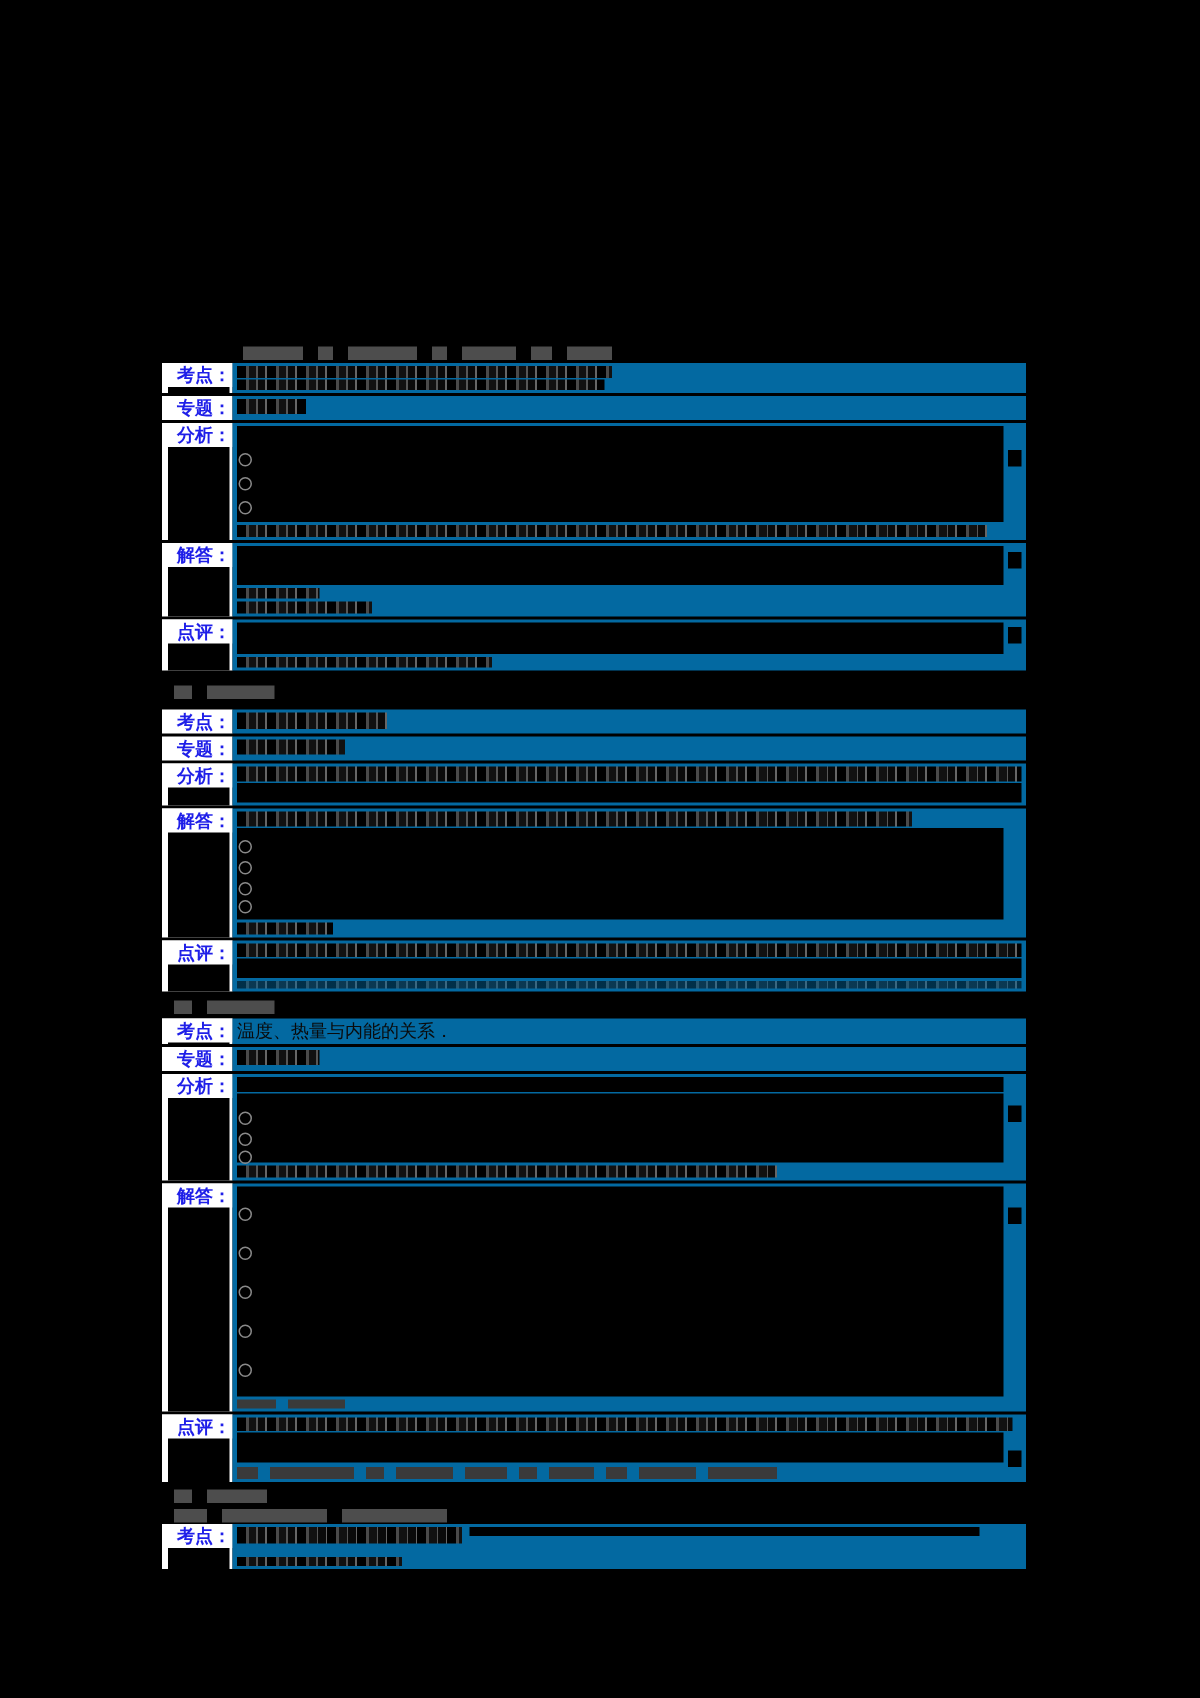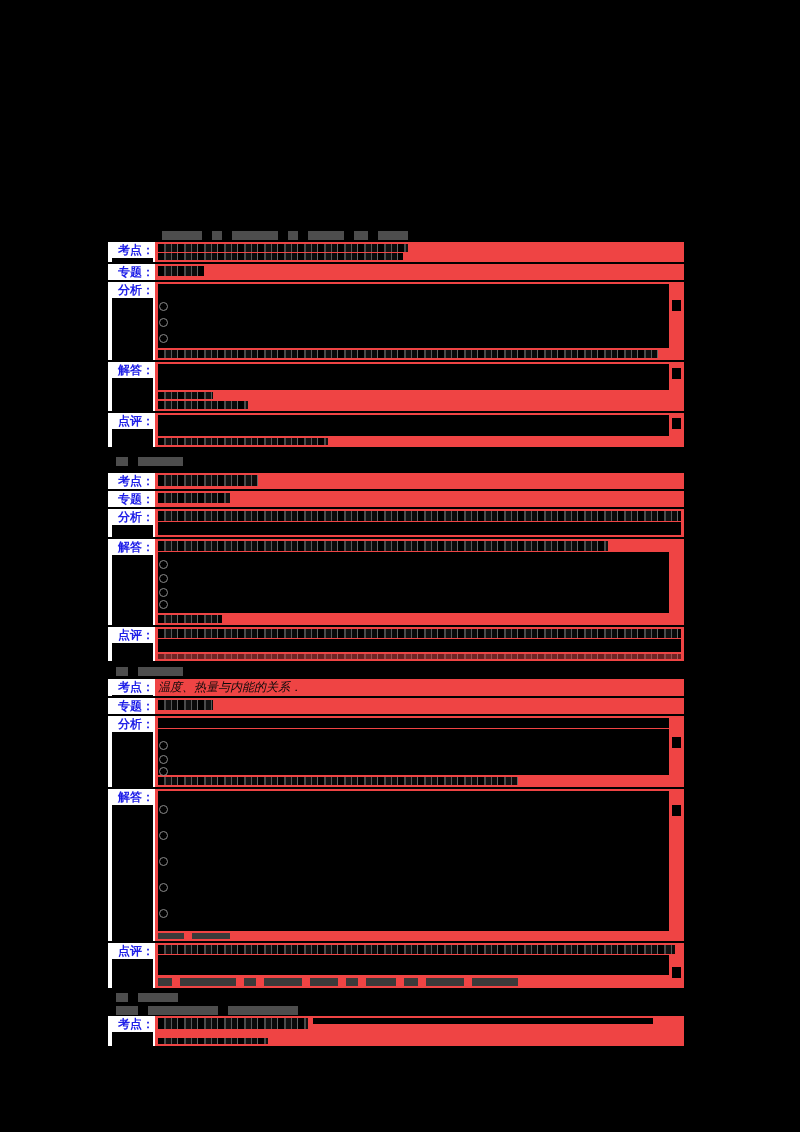--- a/index.html
+++ b/index.html
@@ -10,21 +10,21 @@
   .preline{display:flex;gap:10px;align-items:center;padding-left:54px;height:10px;margin-bottom:2px;}
   .gap{display:flex;gap:10px;align-items:center;padding-left:8px;}
   .gtoken{height:9px;background:#4d4d4d;display:inline-block;}
 
   .qa-table{width:576px;}
   .row{display:flex;margin-bottom:2px;}
   .label-cell{width:47px;flex:none;background:#fff;display:flex;flex-direction:column;}
   .label-line{background:#fff;color:#1f1fe8;font-weight:bold;font-size:12px;line-height:14px;
               padding:1px 0 1px 10px;white-space:nowrap;}
   .label-filler{flex:1;background:#000;margin:0 2px 0 4px;}
-  .content-cell{flex:1;background:#ef4444;padding:2px 3px;position:relative;min-height:12px;font-style:italic;}
+  .content-cell{flex:1;background:#0369a1;padding:2px 3px;position:relative;min-height:12px;}
 
   .seg{position:relative;}
   .seg.inline{display:inline-block;vertical-align:top;margin-right:5px;}
   .bar{background:#000;}
   .smudge{background:repeating-linear-gradient(90deg,#000 0 6px,#4a4a4a 6px 8px,#111 8px 13px,
            #575757 13px 14px,#0a0a0a 14px 19px,#666 19px 20px);}
   .smudge.dim{opacity:.55;}
   .txt{font-size:12px;line-height:13px;color:#0a0a0a;white-space:nowrap;}
   .tokens{display:flex;gap:8px;}
   .token{height:8px;background:#3a3a3a;display:inline-block;}

